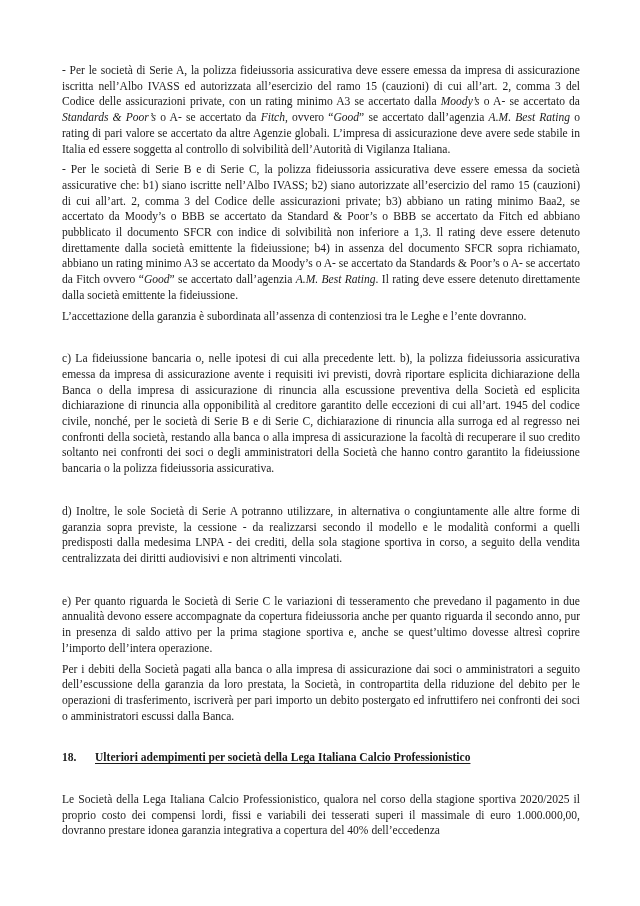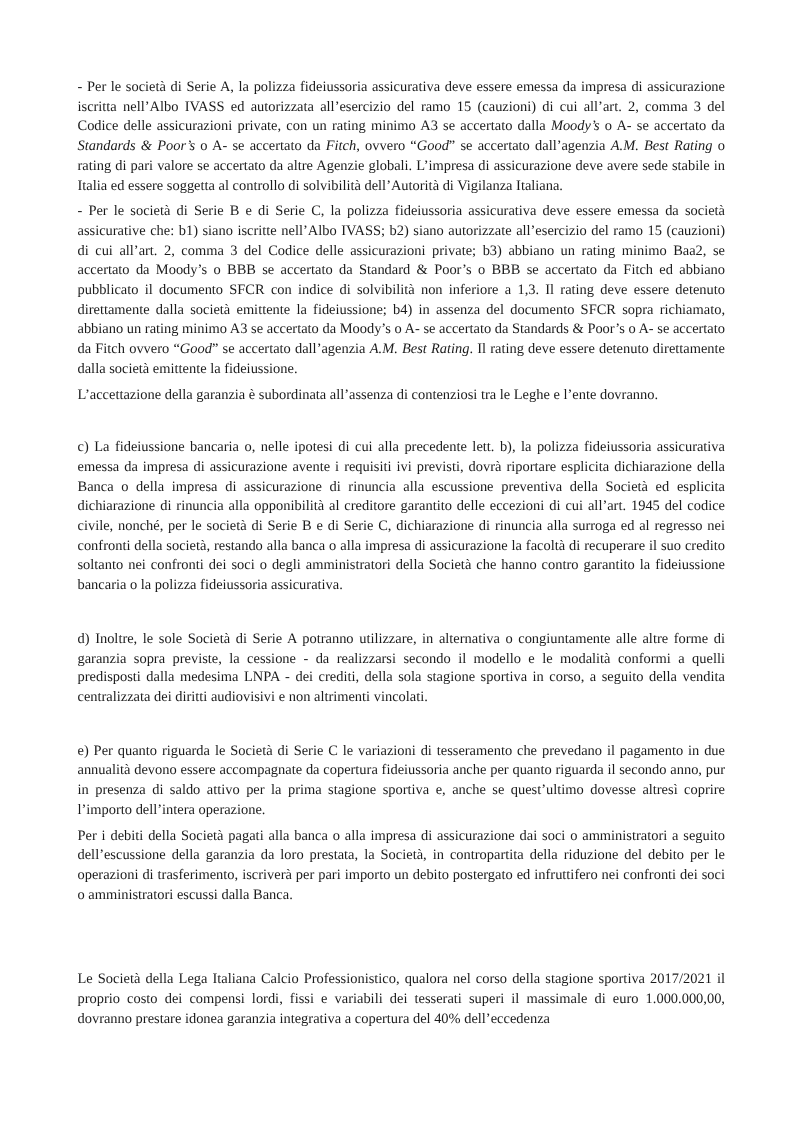--- a/index.html
+++ b/index.html
@@ -73,18 +73,22 @@
   <div class="gap-l"></div>
 
   <p class="para">e) Per quanto riguarda le Società di Serie C le variazioni di tesseramento che prevedano il pagamento in due annualità devono essere accompagnate da copertura fideiussoria anche per quanto riguarda il secondo anno, pur in presenza di saldo attivo per la prima stagione sportiva e, anche se quest’ultimo dovesse altresì coprire l’importo dell’intera operazione.</p>
 
   <div class="gap-s"></div>
 
   <p class="para">Per i debiti della Società pagati alla banca o alla impresa di assicurazione dai soci o amministratori a seguito dell’escussione della garanzia da loro prestata, la Società, in contropartita della riduzione del debito per le operazioni di trasferimento, iscriverà per pari importo un debito postergato ed infruttifero nei confronti dei soci o amministratori escussi dalla Banca.</p>
 
   <div class="gap-xl"></div>
 
+  <p class="heading">
+    <span class="num">18.</span>
+    <span class="title">Ulteriori adempimenti per società della Lega Italiana Calcio Professionistico</span>
+  </p>
 
   <div class="gap-xl"></div>
 
-  <p class="para">Le Società della Lega Italiana Calcio Professionistico, qualora nel corso della stagione sportiva 2017/2021 il proprio costo dei compensi lordi, fissi e variabili dei tesserati superi il massimale di euro 1.000.000,00, dovranno prestare idonea garanzia integrativa a copertura del 40% dell’eccedenza</p>
+  <p class="para">Le Società della Lega Italiana Calcio Professionistico, qualora nel corso della stagione sportiva 2020/2025 il proprio costo dei compensi lordi, fissi e variabili dei tesserati superi il massimale di euro 1.000.000,00, dovranno prestare idonea garanzia integrativa a copertura del 40% dell’eccedenza</p>
 
 </div>
 
 </body></html>

